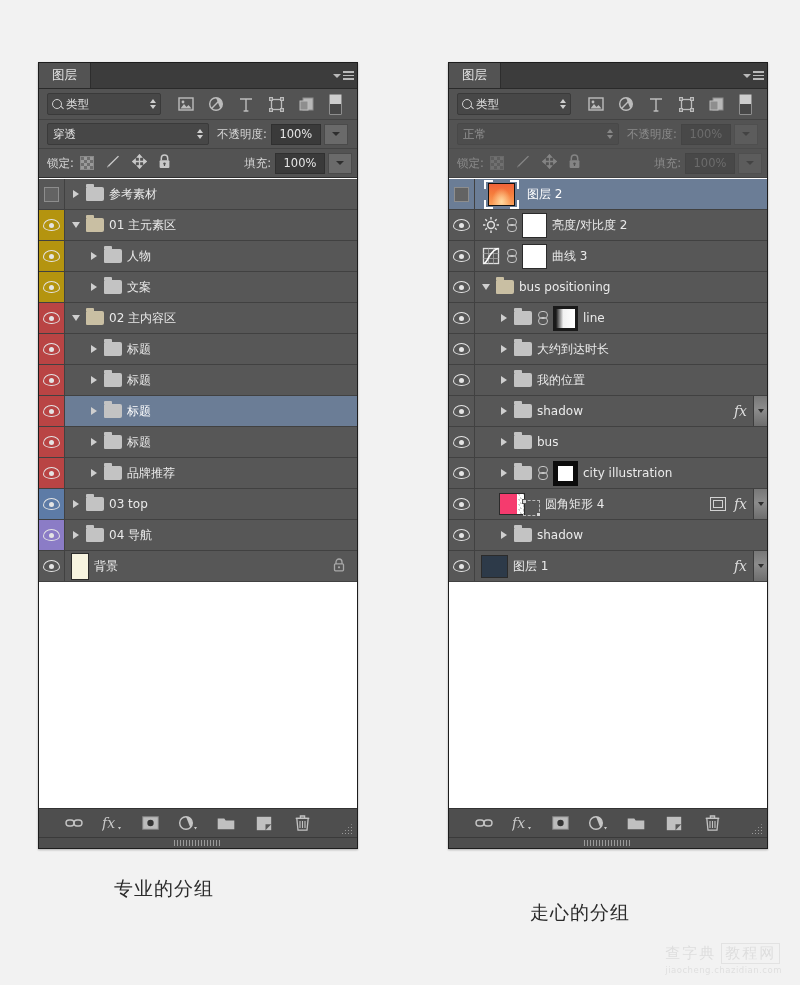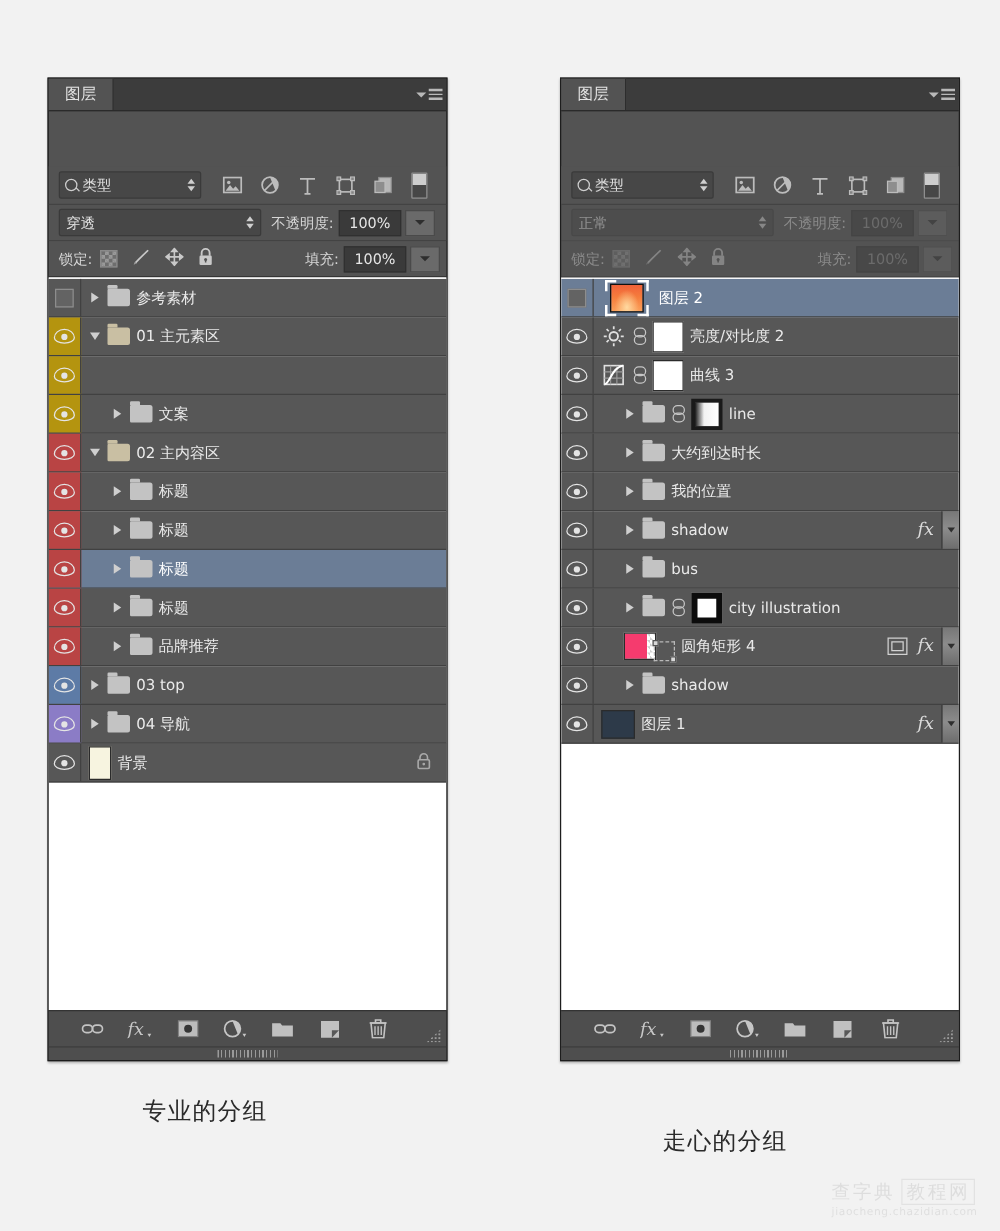--- a/index.html
+++ b/index.html
@@ -66,21 +66,20 @@
   .pm-lines i { display: block; width: 11px; height: 1.5px; background: #b9b9b9; }
 
   
   .filterrow {
     height: 30px;
     background: #535353;
     display: flex;
     align-items: center;
     padding: 0 4px 0 8px;
     border-bottom: 1px solid #434343;
-    margin-top: 44px;
   }
   .kindselect {
     width: 104px;
     height: 20px;
     background: #474747;
     border: 1px solid #3a3a3a;
     border-radius: 2px;
     display: flex;
     align-items: center;
     padding: 0 4px;
@@ -567,20 +566,27 @@
           <span class="folder open"></span>
           <span class="lname">01 主元素区</span>
         </div>
       </div>
       <div class="layerrow">
         <div class="eyecol" style="background: rgb(180, 148, 15);">
           <span class="eye">
             <i></i>
           </span>
         </div>
+        <div class="rowbody indent-1">
+          <span class="disc">
+            <i class="right"></i>
+          </span>
+          <span class="folder"></span>
+          <span class="lname">人物</span>
+        </div>
       </div>
       <div class="layerrow">
         <div class="eyecol" style="background: rgb(180, 148, 15);">
           <span class="eye">
             <i></i>
           </span>
         </div>
         <div class="rowbody indent-1">
           <span class="disc">
             <i class="right"></i>
@@ -941,20 +947,34 @@
           <span class="thumb mask-white"></span>
           <span class="lname">曲线 3</span>
         </div>
       </div>
       <div class="layerrow">
         <div class="eyecol">
           <span class="eye">
             <i></i>
           </span>
         </div>
+        <div class="rowbody indent-0">
+          <span class="disc">
+            <i class="down"></i>
+          </span>
+          <span class="folder open"></span>
+          <span class="lname">bus positioning</span>
+        </div>
+      </div>
+      <div class="layerrow">
+        <div class="eyecol">
+          <span class="eye">
+            <i></i>
+          </span>
+        </div>
         <div class="rowbody indent-1">
           <span class="disc">
             <i class="right"></i>
           </span>
           <span class="folder"></span>
           <span class="linkicon">
             <i></i>
             <i></i>
           </span>
           <span class="thumb mask-grad"></span>

